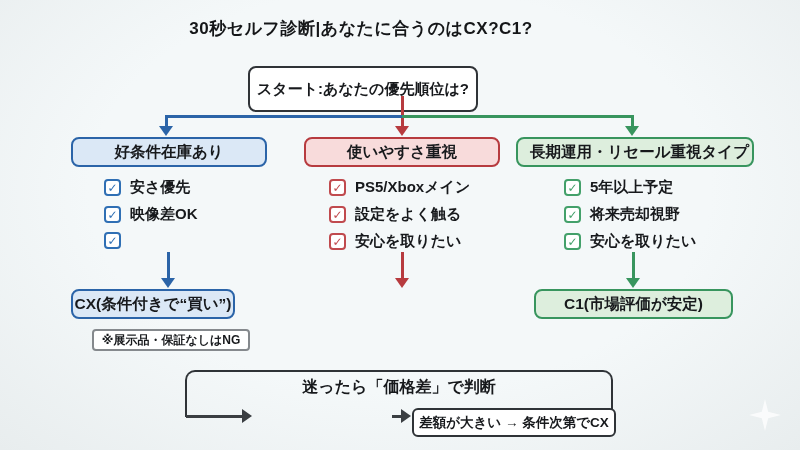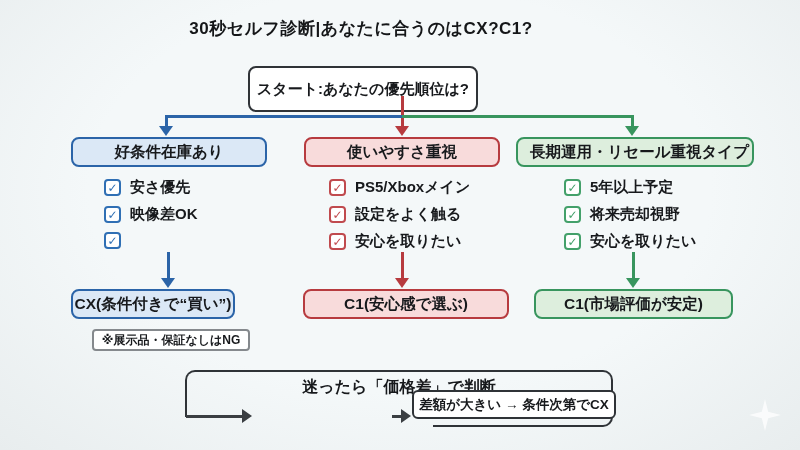--- a/index.html
+++ b/index.html
@@ -152,41 +152,38 @@
   <div class="abs line l-blue" style="left:167px;top:252px;width:3px;height:28px;"></div>
   <div class="abs line l-red" style="left:401px;top:252px;width:3px;height:28px;"></div>
   <div class="abs line l-green" style="left:632px;top:252px;width:3px;height:28px;"></div>
   <div class="abs arr-down a-blue" style="left:161px;top:278px;"></div>
   <div class="abs arr-down a-red" style="left:395px;top:278px;"></div>
   <div class="abs arr-down a-green" style="left:626px;top:278px;"></div>
 
   <div class="abs box result res-blue" style="left:71px;top:289px;width:164px;">
     <span>CX(条件付きで“買い”)</span>
   </div>
-  <div class="abs box result res-red" style="left:303px;top:289px;width:206px;">
-    <span>C1(安心感で選ぶ)</span>
-  </div>
   <div class="abs box result res-green" style="left:534px;top:289px;width:199px;">
     <span>C1(市場評価が安定)</span>
   </div>
 
   <div class="abs box note-box">
     <span>※展示品・保証なしはNG</span>
   </div>
 
   <div class="abs bigbox-top"></div>
   <div class="abs bigbox-right"></div>
   <div class="abs bottom-title">迷ったら「価格差」で判断</div>
 
   <div class="abs line" style="left:186px;top:415px;width:57px;height:2.5px;background:#3a3e42;"></div>
   <div class="abs arr-right" style="left:242px;top:409px;"></div>
 
 
   <div class="abs line" style="left:392px;top:415px;width:12px;height:2.5px;background:#3a3e42;"></div>
   <div class="abs arr-right" style="left:401px;top:409px;"></div>
 
-  <div class="abs box small-box" style="left:412px;top:390px;width:204px;">
+  <div class="abs box small-box" style="left:412px;top:408px;width:204px;">
     <span>差額が大きい → 条件次第でCX</span>
   </div>
 
   <div class="abs sparkle"></div>
 
 </div>
 
 </body></html>

